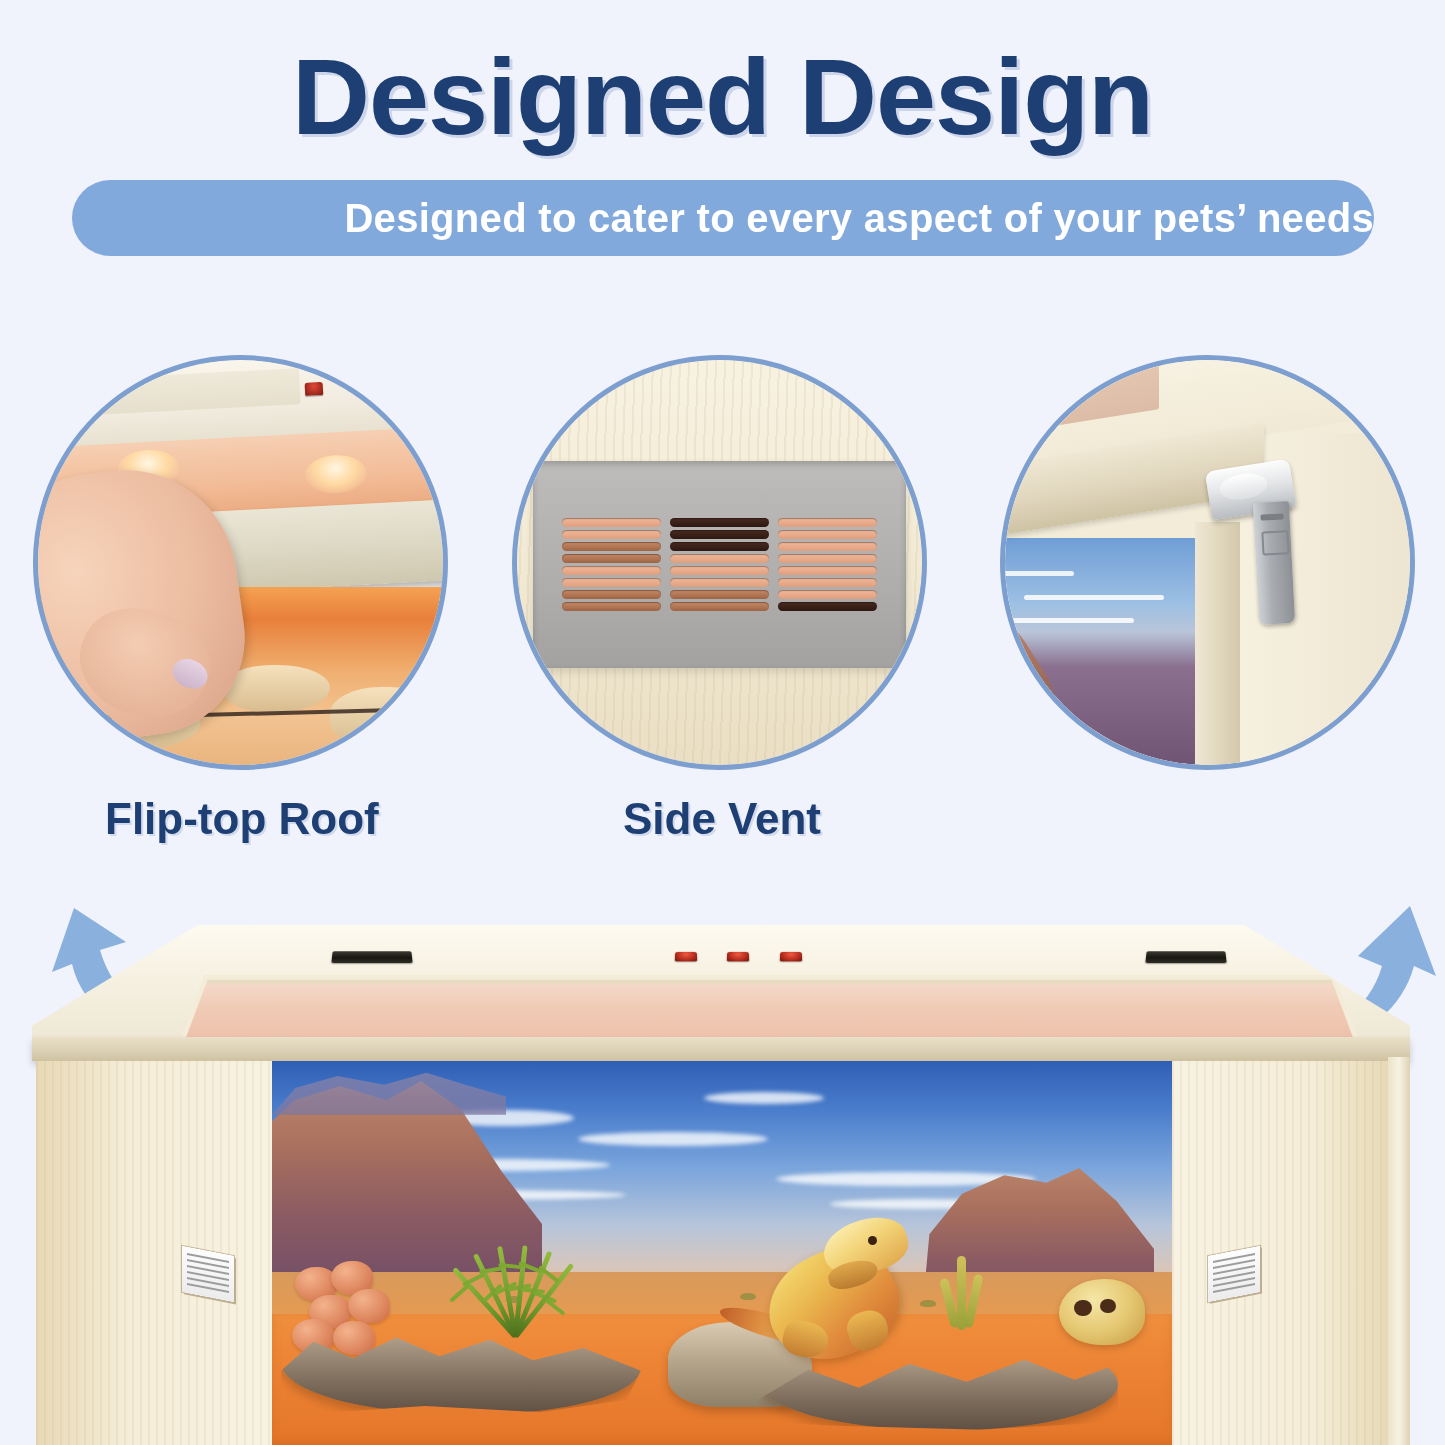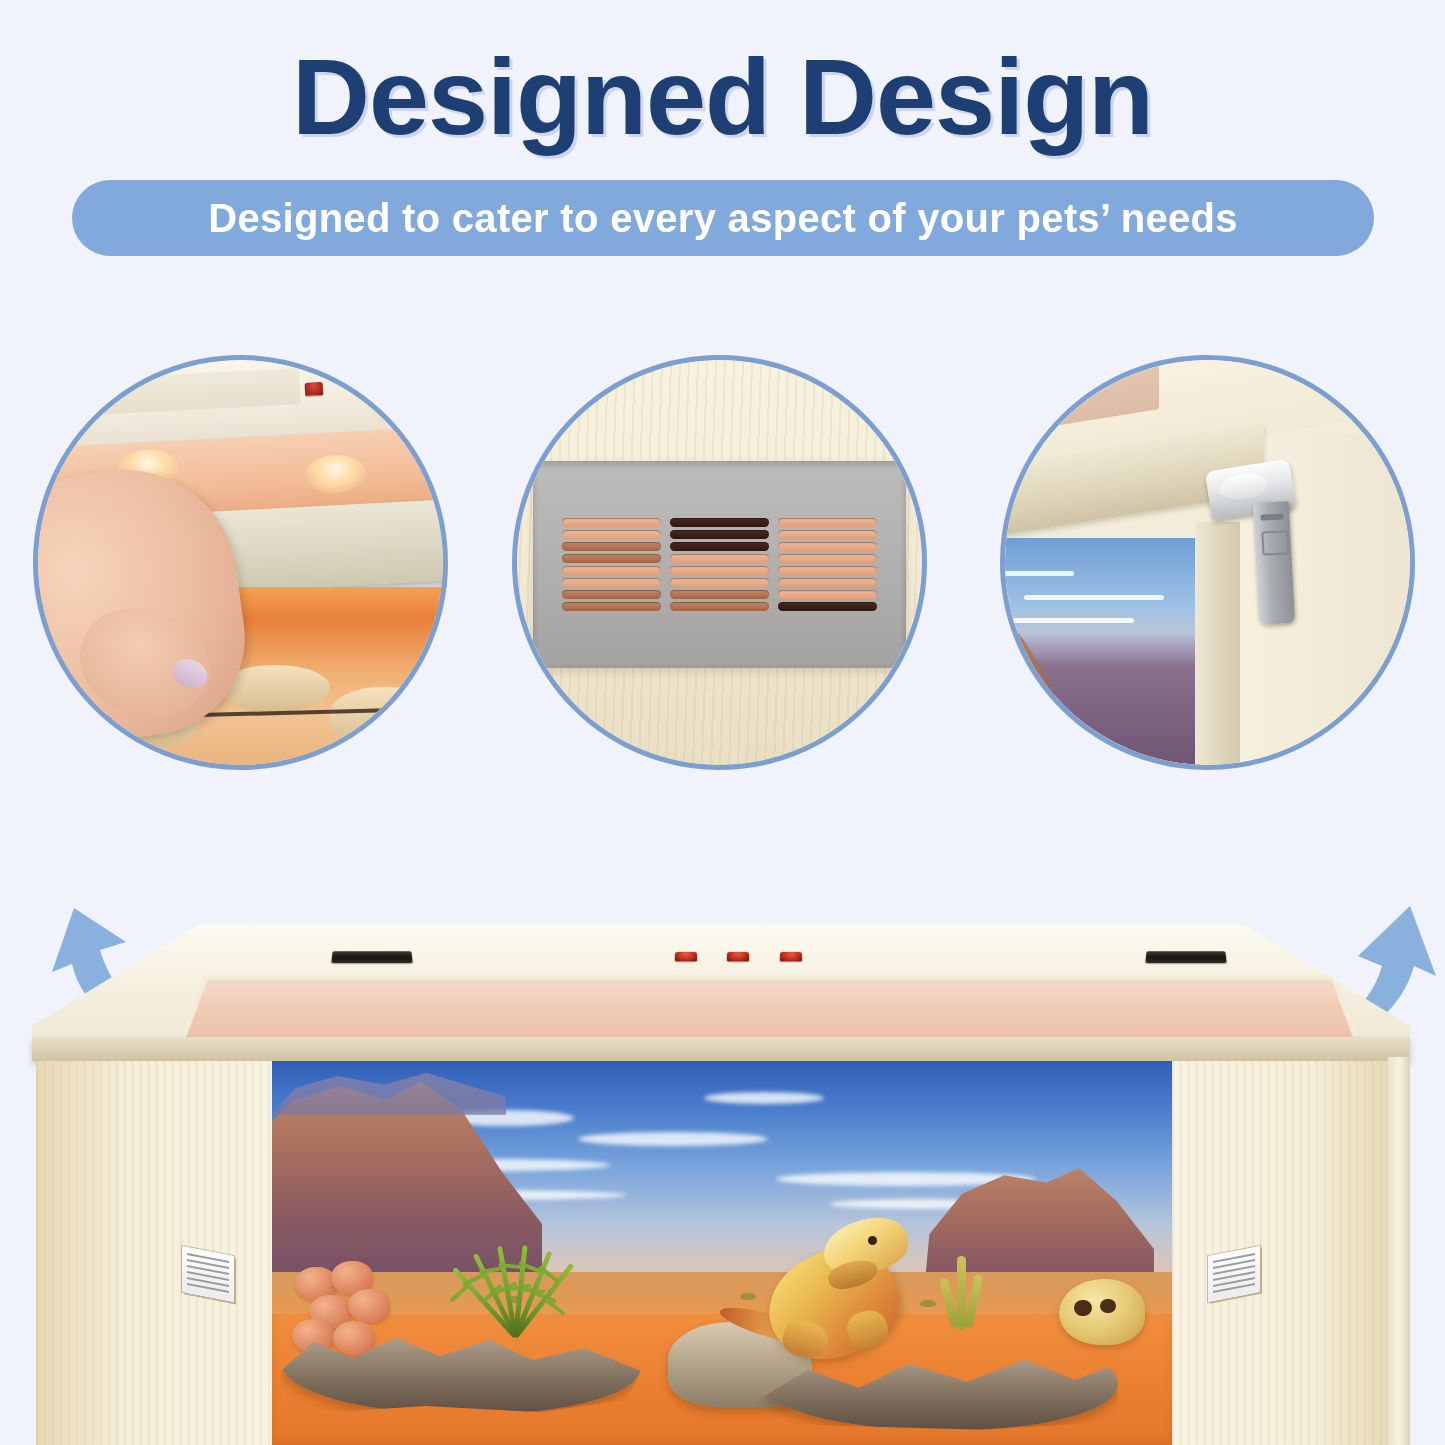--- a/index.html
+++ b/index.html
@@ -24,21 +24,21 @@
     text-shadow:3px 3px 0 rgba(140,160,200,.35);
     line-height:1.1;
     white-space:nowrap;
   }
 
   #subtitle-pill{
     position:absolute; left:72px; top:180px;
     width:1302px; height:76px;
     background:#82a9dc;
     border-radius:38px;
-    display:flex; align-items:center; justify-content:center;
+    display:flex; align-items:center; justify-content:flex-end;
   }
   #subtitle-text{
     color:#ffffff;
     font-size:40px;
     font-weight:bold;
     letter-spacing:.3px;
     white-space:nowrap;
   }
 
   
@@ -506,20 +506,21 @@
           <div class="c1-leaf" style="transform:rotate(-26deg);"></div>
           <div class="c1-leaf" style="transform:rotate(6deg);"></div>
           <div class="c1-leaf" style="transform:rotate(38deg);"></div>
         </div>
       </div>
       <div class="c1-hand"></div>
       <div class="c1-thumb"></div>
       <div class="c1-nail"></div>
     </div>
   </div>
+  <div class="feature-label">Flip-top Roof</div>
 </div>
 
 <div class="feature" id="feature-1">
   <div class="circle">
     <div class="circle-inner">
       <div class="c2-wood"></div>
       <div class="c2-grille">
         <div class="c2-row">
             <span class="c2-slot"></span>
             <span class="c2-slot dark"></span>
@@ -556,20 +557,21 @@
             <span class="c2-slot"></span>
           </div>
         <div class="c2-row">
             <span class="c2-slot mid"></span>
             <span class="c2-slot mid"></span>
             <span class="c2-slot dark"></span>
           </div>
       </div>
     </div>
   </div>
+  <div class="feature-label">Side Vent</div>
 </div>
 
 <div class="feature" id="feature-2">
   <div class="circle">
     <div class="circle-inner">
       <div class="c3-bg"></div>
       <div class="c3-rightwall"></div>
       <div class="c3-lidtop"></div>
       <div class="c3-scene">
         <div class="c3-cloud" style="left:8%;top:14%;width:42%;"></div>

